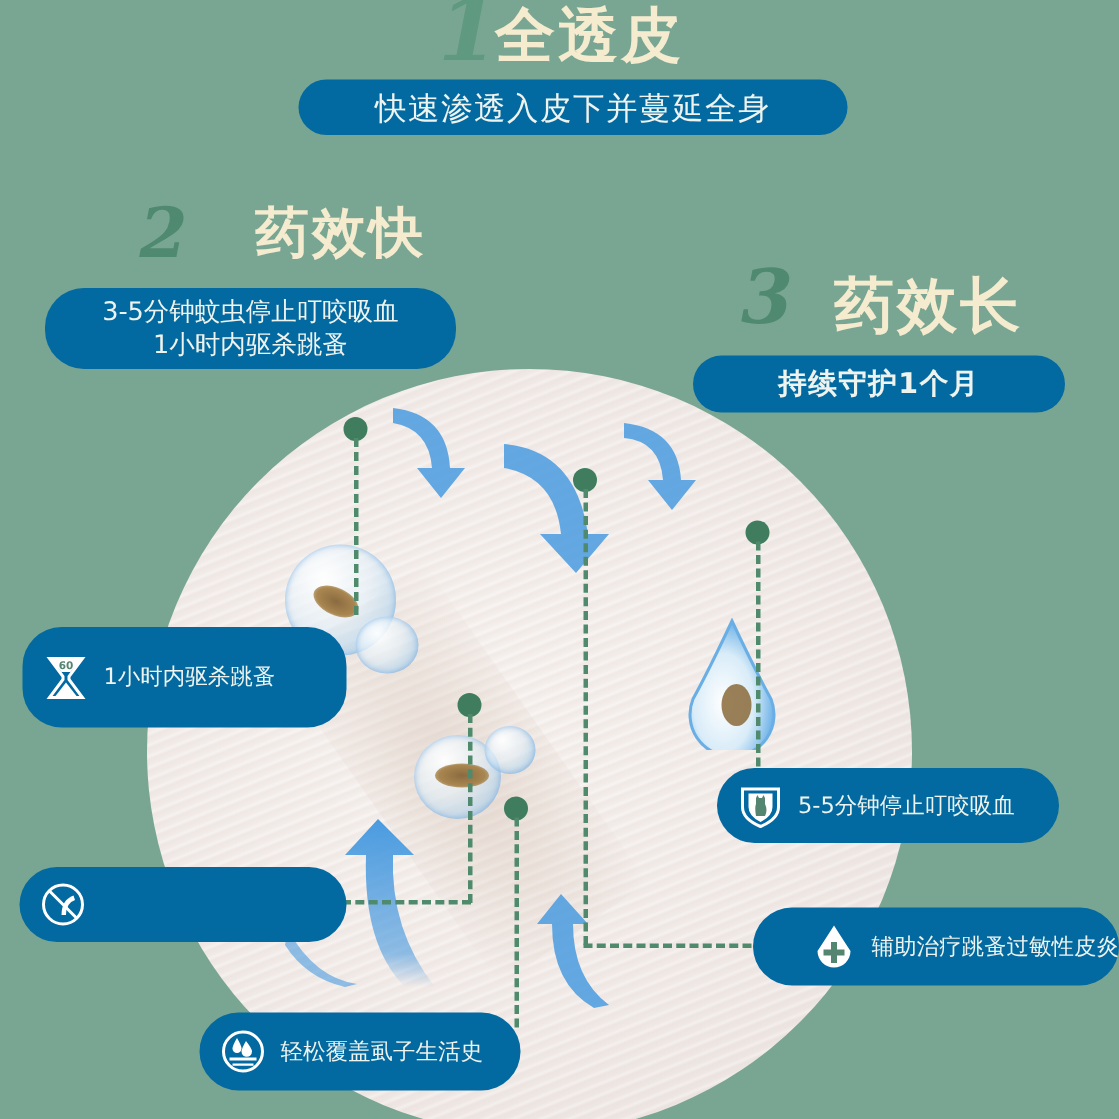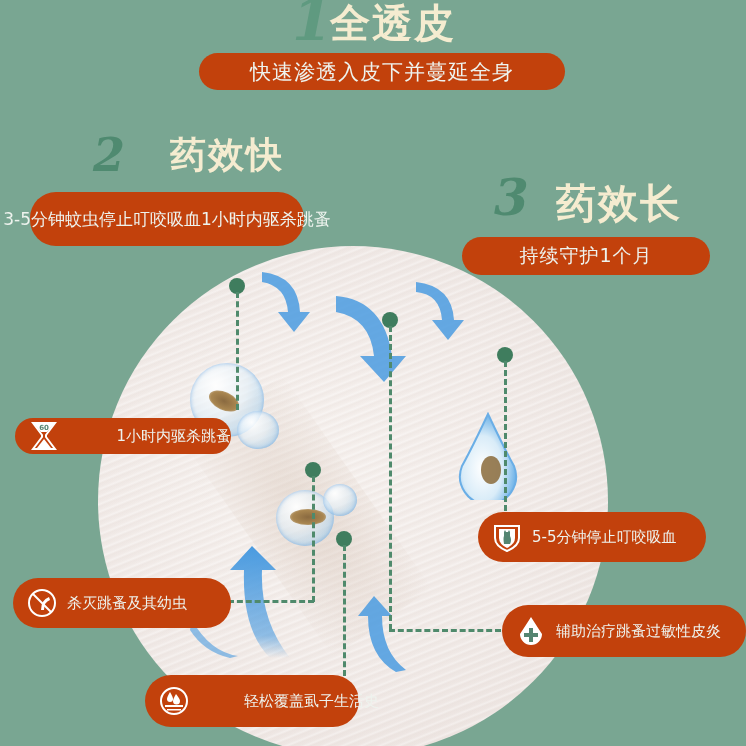--- a/index.html
+++ b/index.html
@@ -24,25 +24,25 @@
     }
     .big-num {
       position: absolute; font-family: "DejaVu Serif", serif; font-style: italic; font-weight: bold;
       color: #4f8a70;
     }
     .heading {
       position: absolute; color: #f5ecd0; font-size: 40px; font-weight: bold; letter-spacing: 2px;
       white-space: nowrap;
     }
     .pill {
-      position: absolute; background: #c2410c; color: #eef3ee; border-radius: 26px;
+      position: absolute; background: #0369a1; color: #eef3ee; border-radius: 26px;
       display: flex; align-items: center; justify-content: center; white-space: nowrap;
     }
     .pill.top { font-size: 21px; letter-spacing: 1px; }
-    .pill.two { flex-direction: row; font-size: 17px; line-height: 22px; }
+    .pill.two { flex-direction: column; font-size: 17px; line-height: 22px; }
     .pill.feat { justify-content: flex-start; font-size: 15px; padding-left: 14px; box-sizing: border-box; }
     .pill .ico { width: 30px; height: 30px; margin-right: 10px; flex: 0 0 30px; }
     .dot { position: absolute; width: 16px; height: 16px; border-radius: 50%; background: #3f7d5e; }
     .vdash { position: absolute; width: 0; border-left: 3px dashed #4f8a6c; }
     .hdash { position: absolute; height: 0; border-top: 3px dashed #4f8a6c; }
     .bubble {
       position: absolute; border-radius: 50%;
       background: radial-gradient(circle at 35% 30%, rgba(255,255,255,0.95) 0%, rgba(225,240,250,0.6) 45%, rgba(140,195,235,0.55) 85%, rgba(90,160,220,0.8) 100%);
       box-shadow: inset 0 0 4px rgba(80,150,220,0.6);
     }
@@ -62,21 +62,21 @@
 
 <div class="big-num" style="left:93px; top:128px; font-size:46px;">2</div>
 <div class="heading" style="left:139px; top:131px; font-size:36px;margin-left:31px;">药效快</div>
 <div class="pill two" style="left:30px; top:192px; width:274px; height:54px;">
   <span>3-5分钟蚊虫停止叮咬吸血</span>
   <span>1小时内驱杀跳蚤</span>
 </div>
 
 <div class="big-num" style="left:494px; top:168px; font-size:50px;">3</div>
 <div class="heading" style="left:556px; top:176px; font-size:40px;">药效长</div>
-<div class="pill top" style="left:462px; top:237px; width:248px; height:38px; font-size:19px;">
+<div class="pill top" style="left:462px; top:237px; width:248px; height:38px; font-size:19px;font-weight:bold;">
   <span>持续守护1个月</span>
 </div>
 
 <div class="circle">
   <div class="shade"></div>
 </div>
 
 <svg class="abs" style="left:258px; top:268px;" width="60" height="70" viewBox="0 0 60 70">
   <path d="M4 4 Q40 8 42 44 L52 44 L36 64 L20 44 L30 44 Q28 18 4 14 Z" fill="#4a9be0" opacity="0.85"></path>
 </svg>
@@ -132,21 +132,21 @@
 <div class="dot" style="left:497px; top:347px;"></div>
 <div class="vdash" style="left:504px; top:361px; height:150px;"></div>
 
 <div class="dot" style="left:305px; top:462px;"></div>
 <div class="vdash" style="left:312px; top:476px; height:126px;"></div>
 <div class="hdash" style="left:228px; top:600px; width:86px;"></div>
 
 <div class="dot" style="left:336px; top:531px;"></div>
 <div class="vdash" style="left:343px; top:545px; height:140px;"></div>
 
-<div class="pill feat" style="left:15px; top:418px; width:216px; height:36px;justify-content:space-between;">
+<div class="pill feat" style="left:15px; top:418px; width:216px; height:67px;">
   <svg class="ico" viewBox="0 0 30 30">
     <path d="M4 2 L26 2 L17 14 L17 16 L26 28 L4 28 L13 16 L13 14 Z" fill="none" stroke="#fff" stroke-width="2"></path>
     <path d="M5 3 L25 3 L18 11 L12 11 Z" fill="#fff"></path>
     <text x="15" y="9" font-size="7" text-anchor="middle" fill="#548571" font-weight="bold">60</text>
     <path d="M8 27 L15 18 L22 27 Z" fill="#fff"></path>
   </svg>
   <span>1小时内驱杀跳蚤</span>
 </div>
 
 <div class="pill feat" style="left:478px; top:512px; width:228px; height:50px;">
@@ -157,33 +157,32 @@
   </svg>
   <span>5-5分钟停止叮咬吸血</span>
 </div>
 
 <div class="pill feat" style="left:13px; top:578px; width:218px; height:50px;">
   <svg class="ico" viewBox="0 0 30 30">
     <circle cx="15" cy="15" r="13" fill="none" stroke="#fff" stroke-width="2"></circle>
     <line x1="6" y1="6" x2="24" y2="24" stroke="#fff" stroke-width="2"></line>
     <path d="M14 22 Q14 12 22 9 L23 12 Q17 14 17 22 Z" fill="#fff"></path>
   </svg>
-  <span>杀灭跳蚤及其幼虫</span>
 </div>
 
-<div class="pill feat" style="left:502px; top:605px; width:244px; height:52px;">
+<div class="pill feat" style="left:502px; top:605px; width:244px; height:52px;justify-content:flex-end;">
   <svg class="ico" viewBox="0 0 30 30">
     <path d="M15 1 Q22 12 26 18 A11 11 0 1 1 4 18 Q8 12 15 1 Z" fill="#fff"></path>
     <rect x="13" y="12" width="4" height="14" fill="#548571"></rect>
     <rect x="8" y="17" width="14" height="4" fill="#548571"></rect>
   </svg>
   <span>辅助治疗跳蚤过敏性皮炎</span>
 </div>
 
-<div class="pill feat" style="left:145px; top:675px; width:214px; height:52px;gap:45px;">
+<div class="pill feat" style="left:133px; top:675px; width:214px; height:52px;">
   <svg class="ico" viewBox="0 0 30 30">
     <circle cx="15" cy="15" r="13" fill="none" stroke="#fff" stroke-width="2"></circle>
     <path d="M11 6 Q14 11 14 13 A3 3 0 1 1 8 13 Q8 11 11 6 Z" fill="#fff"></path>
     <path d="M17 8 Q21 13 21 15 A3.5 3.5 0 1 1 14 15 Q14 13 17 8 Z" fill="#fff"></path>
     <rect x="6" y="19" width="18" height="2" fill="#fff"></rect>
     <rect x="8" y="23" width="14" height="1.5" fill="#fff"></rect>
   </svg>
   <span>轻松覆盖虱子生活史</span>
 </div>
 

